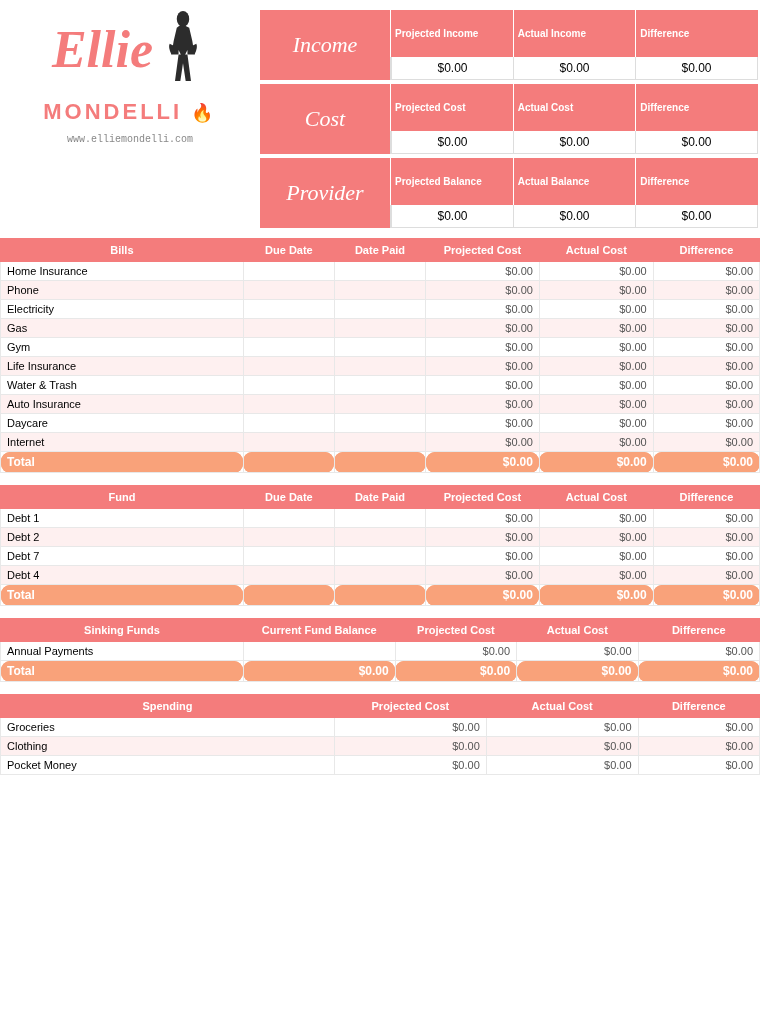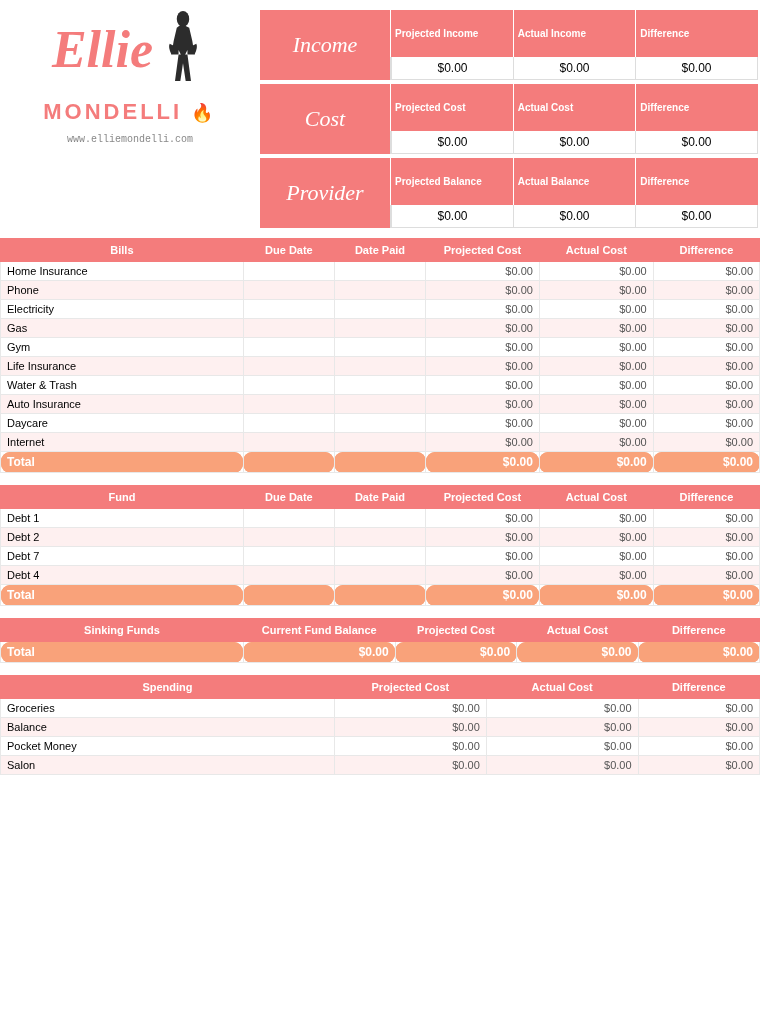--- a/index.html
+++ b/index.html
@@ -415,20 +415,27 @@
     <thead>
       <tr>
         <th style="width:32%">Sinking Funds</th>
         <th style="width:20%">Current Fund Balance</th>
         <th style="width:16%">Projected Cost</th>
         <th style="width:16%">Actual Cost</th>
         <th style="width:16%">Difference</th>
       </tr>
     </thead>
     <tbody id="sinking-tbody">
+        <tr>
+    <td>Annual Payments</td>
+    <td></td>
+    <td class="money">$0.00</td>
+    <td class="money">$0.00</td>
+    <td class="money">$0.00</td>
+  </tr>
         <tr class="total-row">
   <td>Total</td>
   <td class="money">$0.00</td>
   <td class="money">$0.00</td>
   <td class="money">$0.00</td>
   <td class="money">$0.00</td>
 </tr>
       </tbody>
   </table>
 </div>
@@ -444,32 +451,26 @@
       </tr>
     </thead>
     <tbody id="spending-tbody">
     <tr>
     <td>Groceries</td>
     <td class="money">$0.00</td>
     <td class="money">$0.00</td>
     <td class="money">$0.00</td>
   </tr>
         <tr>
-    <td>Balance</td>
+    <td>Clothing</td>
     <td class="money">$0.00</td>
     <td class="money">$0.00</td>
     <td class="money">$0.00</td>
   </tr>
         <tr>
     <td>Pocket Money</td>
-    <td class="money">$0.00</td>
-    <td class="money">$0.00</td>
-    <td class="money">$0.00</td>
-  </tr>
-        <tr>
-    <td>Salon</td>
     <td class="money">$0.00</td>
     <td class="money">$0.00</td>
     <td class="money">$0.00</td>
   </tr>
       </tbody>
   </table>
 </div>
 
 </body></html>

